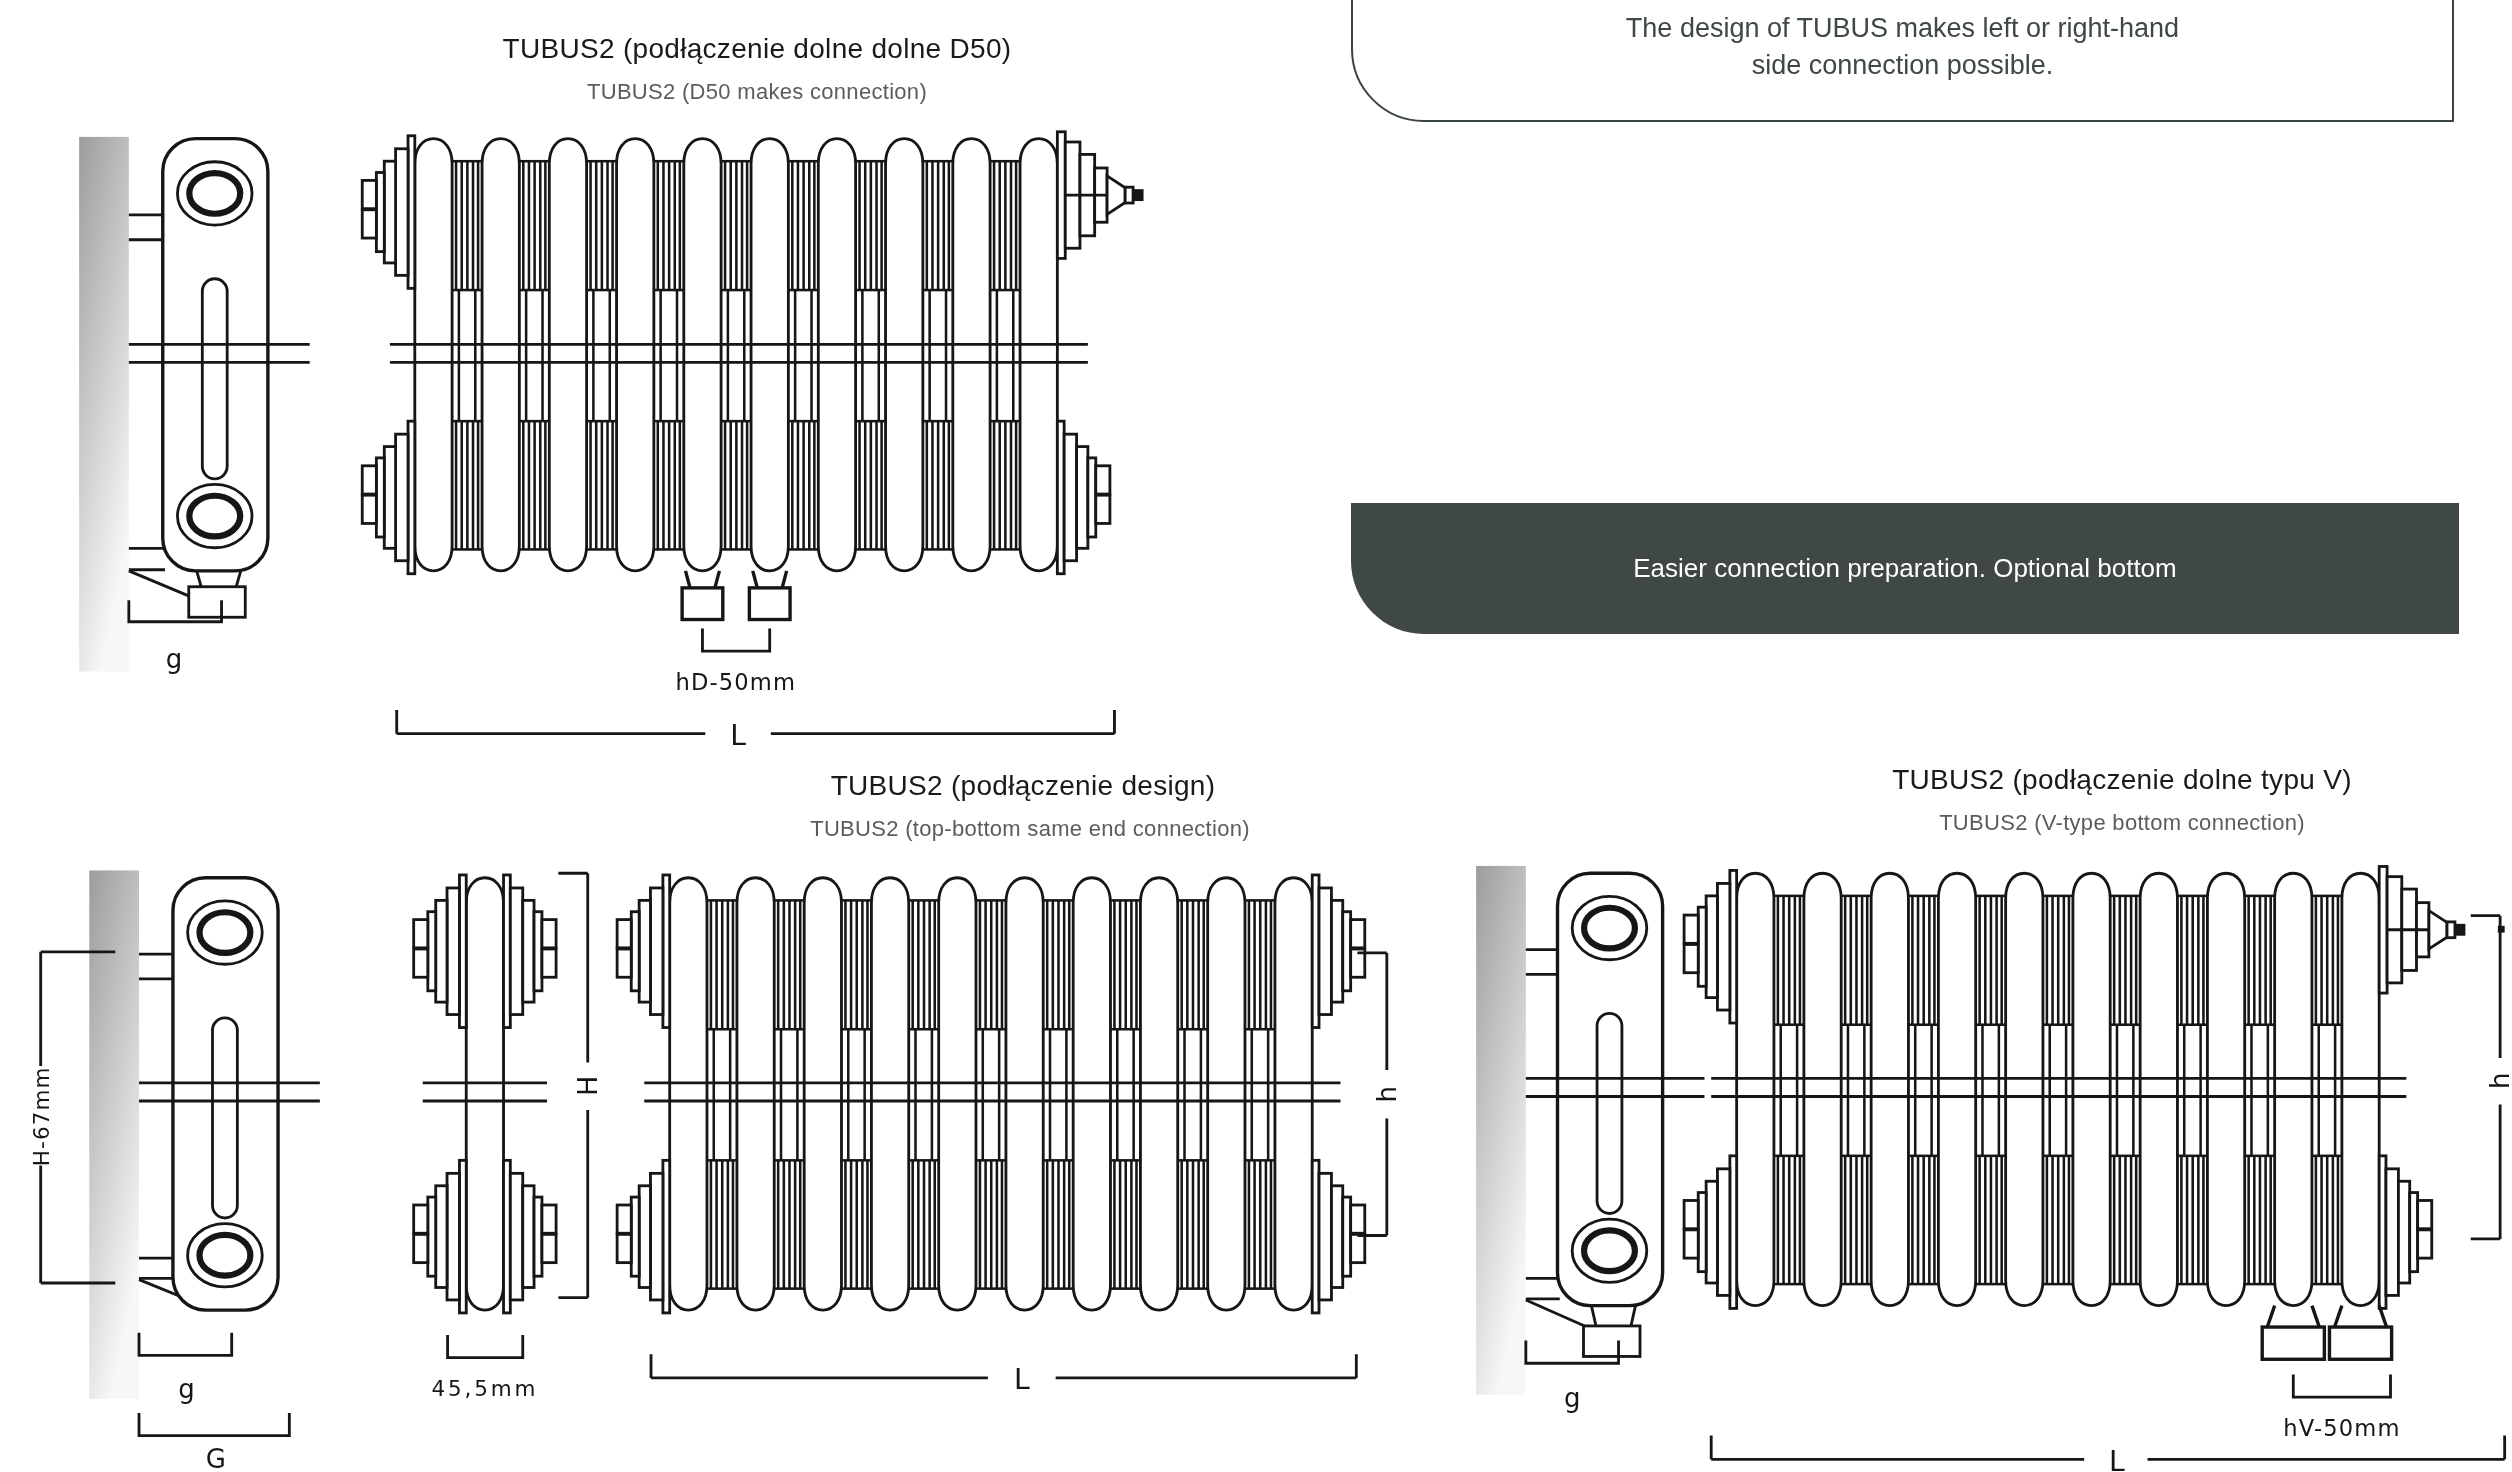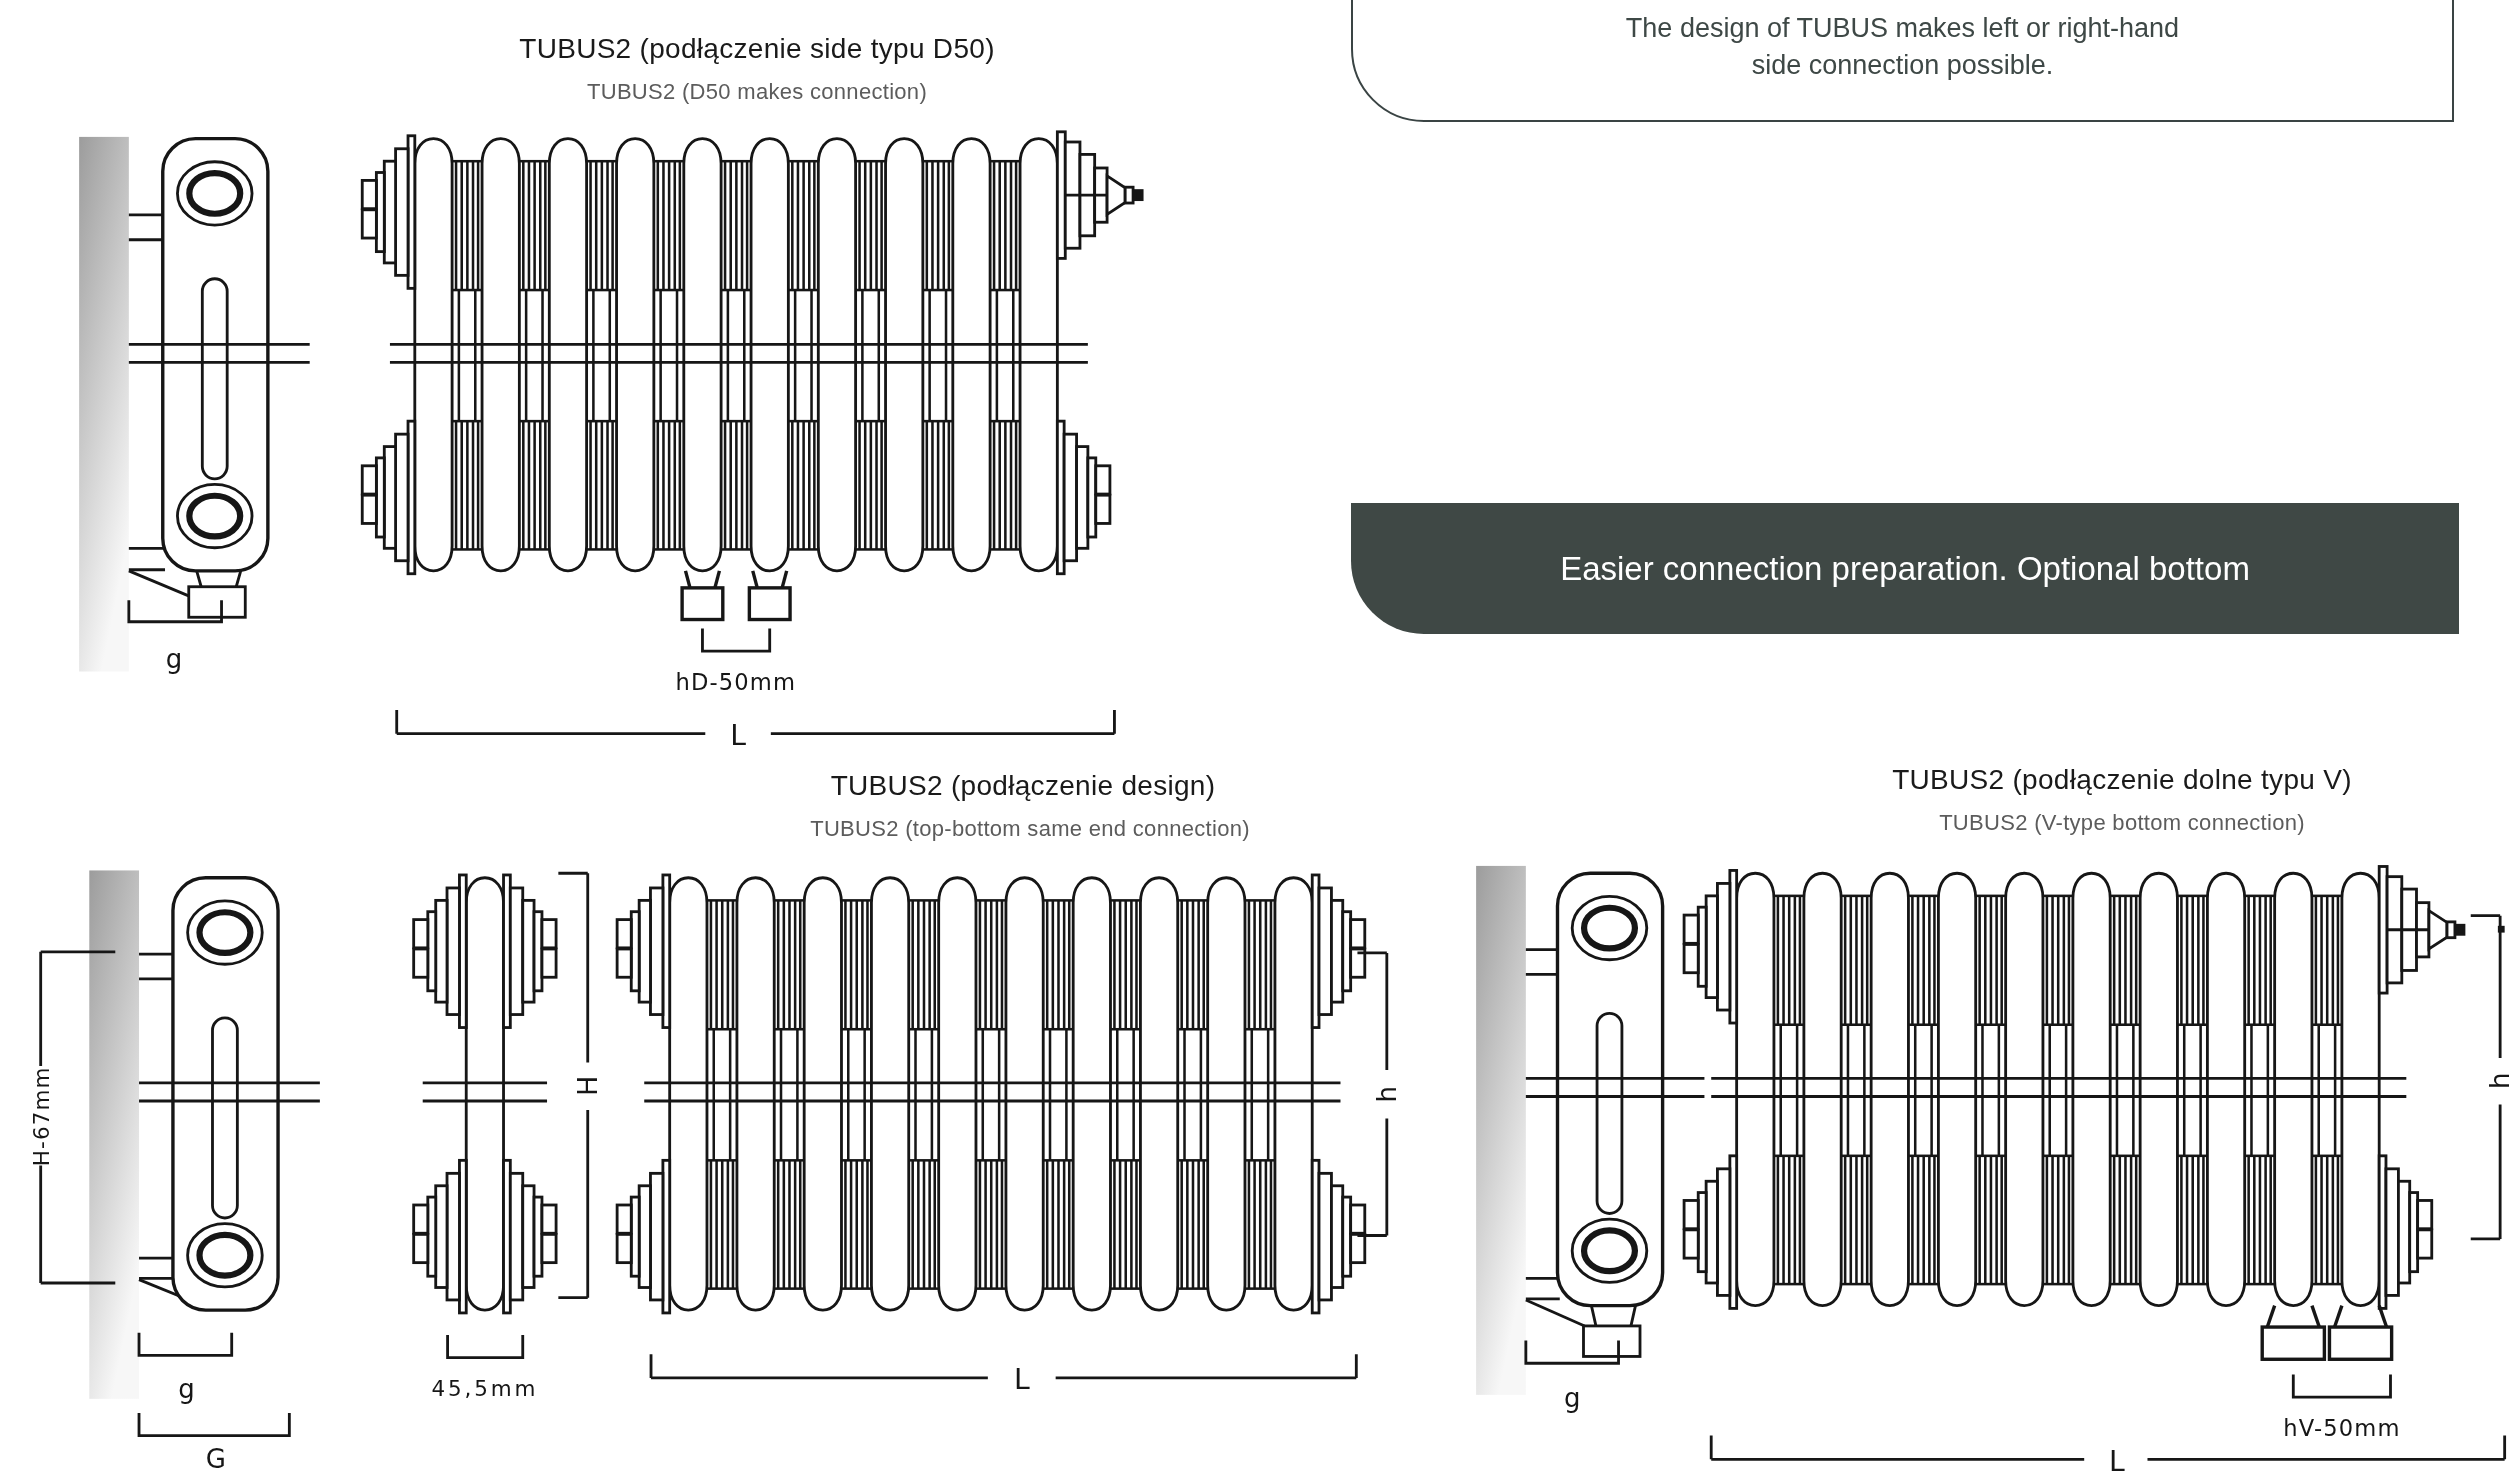--- a/index.html
+++ b/index.html
@@ -10,21 +10,21 @@
          font-size:28px;font-weight:500;color:#1a1a1a;letter-spacing:0.3px;}
   .subtitle{position:absolute;transform:translateX(-50%);white-space:nowrap;
          font-size:22px;font-weight:400;color:#5c5c5c;letter-spacing:0.3px;}
   .note-box{position:absolute;left:1351px;top:-28px;width:1103px;height:150px;
          border:2.8px solid #3a4444;border-radius:0 0 0 73px;background:#ffffff;
          display:flex;flex-direction:column;justify-content:center;align-items:center;
          font-size:27px;line-height:1.38;color:#3e4846;text-align:center;box-sizing:border-box;}
   .dark-box{position:absolute;left:1351px;top:503px;width:1108px;height:131px;
          background:#3f4845;border-radius:0 0 0 73px;
          display:flex;flex-direction:column;justify-content:center;align-items:center;
-         font-size:33px;line-height:1.38;color:#ffffff;text-align:center;box-sizing:border-box;}
+         font-size:26px;line-height:1.38;color:#ffffff;text-align:center;box-sizing:border-box;}
   .dimtext{font-family:"DejaVu Sans",sans-serif;fill:#161616;}
 </style>
 </head>
 <body>
 
 <div id="stage">
 
   <svg id="lineart" width="2512" height="1473" viewBox="0 0 4445 2606">
     <defs>
       <linearGradient id="wallGrad" x1="0" y1="0" x2="0.45" y2="1">
@@ -229,21 +229,21 @@
         <path d="M4058,2432 V2472 H4230 V2432"></path>
         <text class="dimtext" x="4144" y="2540" font-size="40" letter-spacing="2" text-anchor="middle" stroke="none">hV-50mm</text>
         <path d="M4372,1620 H4424 M4424,1620 V1872 M4424,1954 V2192 M4372,2192 H4424"></path>
         <text class="dimtext" transform="translate(4440,1912) rotate(-90)" font-size="46" text-anchor="middle" stroke="none">h</text>
         <path d="M3028,2540 V2582 M3028,2582 H3688 M3800,2582 H4432 M4432,2582 V2540"></path>
         <text class="dimtext" x="3746" y="2602" font-size="50" text-anchor="middle" stroke="none">L</text>
       </g>
     </g>
   </svg>
 
-  <div class="title" style="left:757px;top:33px;">TUBUS2 (podłączenie side typu D50)</div>
+  <div class="title" style="left:757px;top:33px;">TUBUS2 (podłączenie dolne dolne D50)</div>
   <div class="subtitle" style="left:757px;top:79px;">TUBUS2 (D50 makes connection)</div>
 
   <div class="title" style="left:1023px;top:770px;">TUBUS2 (podłączenie design)</div>
   <div class="subtitle" style="left:1023px;top:816px;margin-left:7px;">TUBUS2 (top-bottom same end connection)</div>
 
   <div class="title" style="left:2122px;top:764px;">TUBUS2 (podłączenie dolne typu V)</div>
   <div class="subtitle" style="left:2122px;top:810px;">TUBUS2 (V-type bottom connection)</div>
 
   <div class="note-box">
     <div>The design of TUBUS makes left or right-hand</div>

